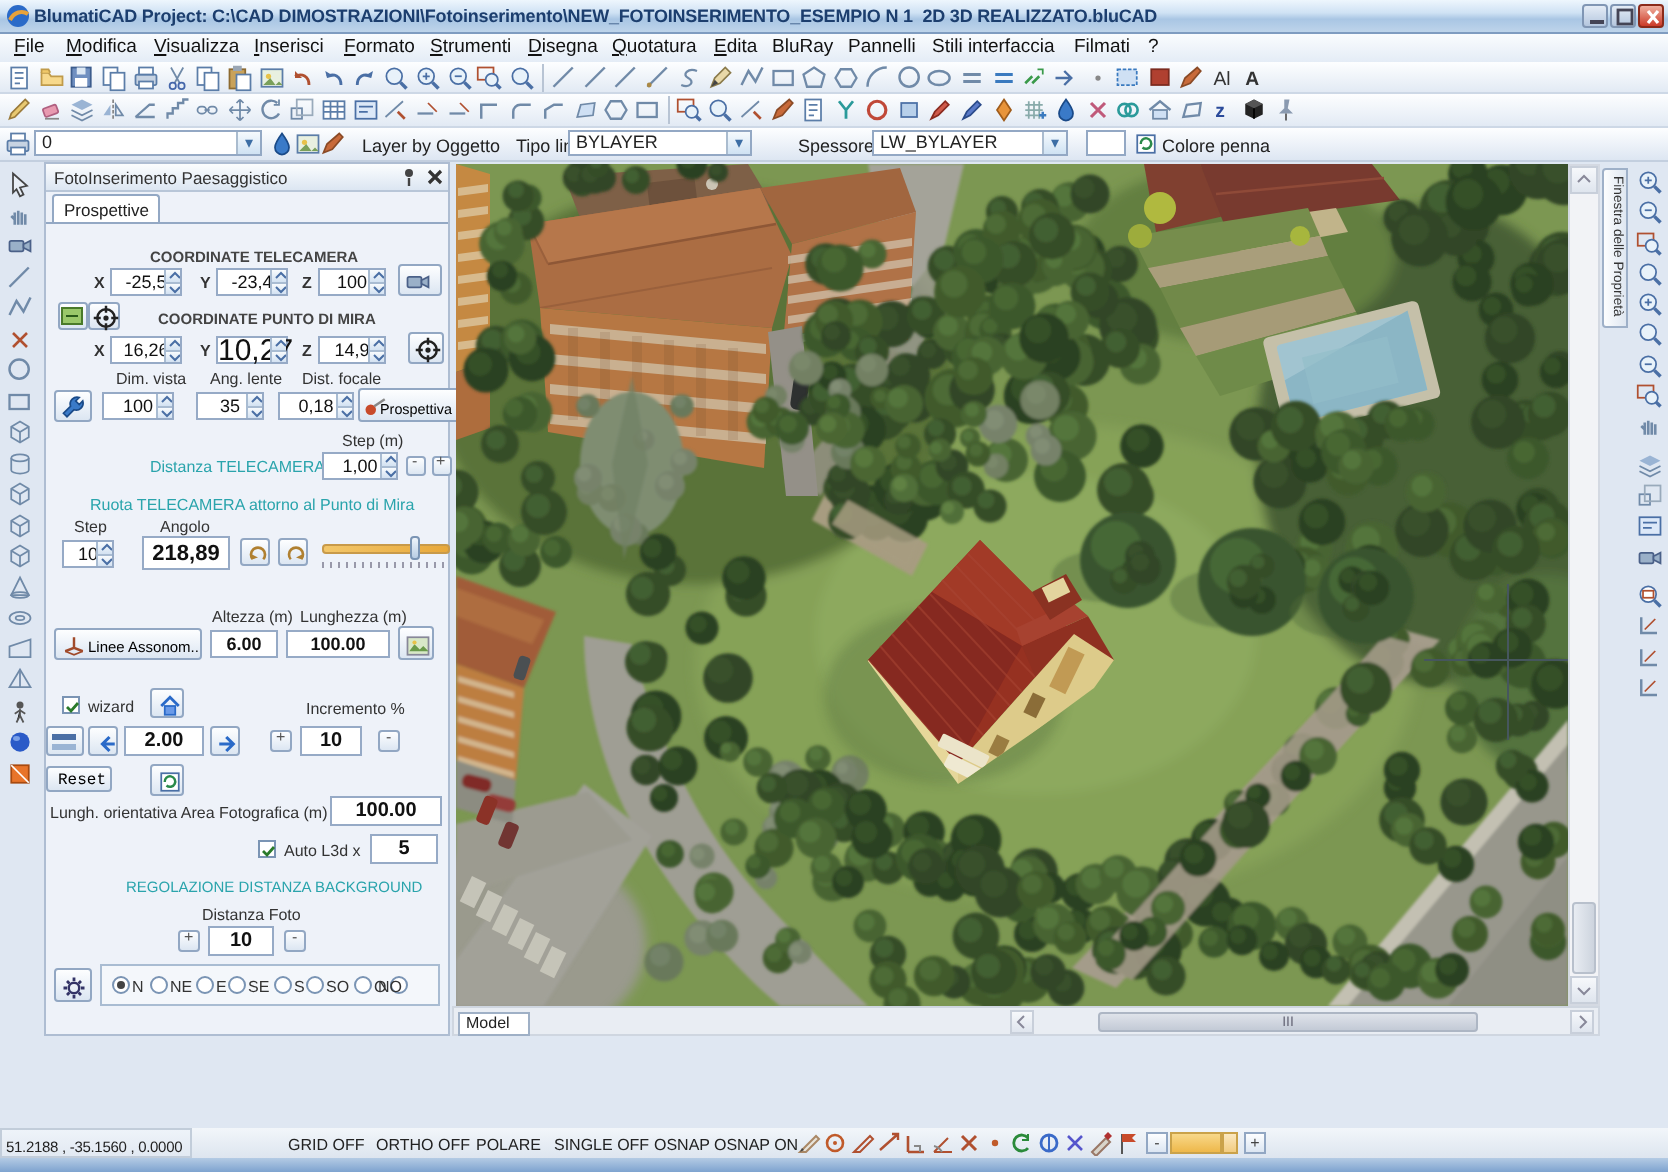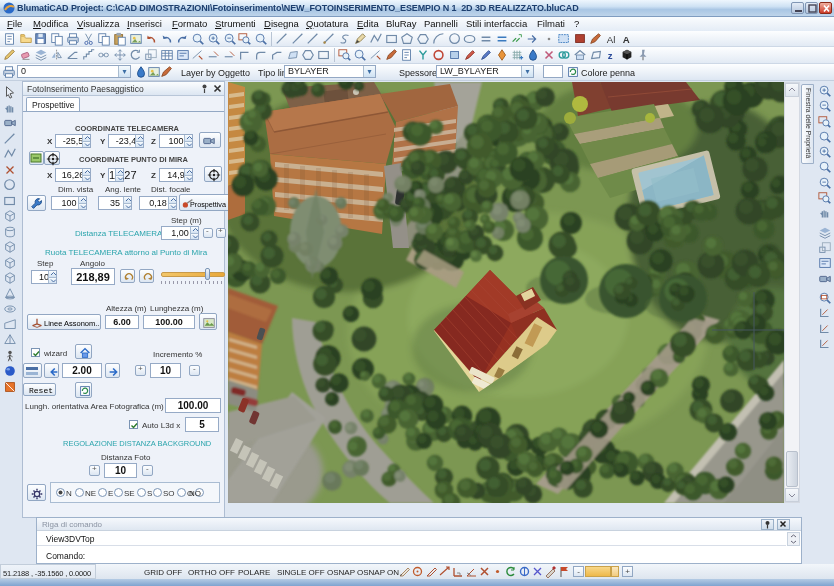--- a/index.html
+++ b/index.html
@@ -776,21 +776,21 @@
       <div class="spin" style="left:32px;top:86px;width:36px;height:14px;font-size:9px;line-height:13px;">16,26<div class="spinbtn" style="right:0;top:0;height:6px;">
           <svg width="9" height="6">
             <path d="M2 4l2.5-2.5L7 4" fill="none" stroke="#4a6fa5"></path>
           </svg>
         </div><div class="spinbtn" style="right:0;top:6px;height:6px;border-top:1px solid #a9bcd2;">
           <svg width="9" height="6">
             <path d="M2 1.5L4.5 4 7 1.5" fill="none" stroke="#4a6fa5"></path>
           </svg>
         </div></div>
       <div class="lbl" style="left:77px;top:89px;font-weight:bold;">Y</div>
-      <div class="spin" style="left:85px;top:86px;width:16px;height:14px;font-size:11px;line-height:13px;">10,27<div class="spinbtn" style="right:0;top:0;height:6px;">
+      <div class="spin" style="left:85px;top:86px;width:36px;height:14px;font-size:15px;line-height:13px;">10,27<div class="spinbtn" style="right:0;top:0;height:6px;">
           <svg width="9" height="6">
             <path d="M2 4l2.5-2.5L7 4" fill="none" stroke="#4a6fa5"></path>
           </svg>
         </div><div class="spinbtn" style="right:0;top:6px;height:6px;border-top:1px solid #a9bcd2;">
           <svg width="9" height="6">
             <path d="M2 1.5L4.5 4 7 1.5" fill="none" stroke="#4a6fa5"></path>
           </svg>
         </div></div>
       <div class="lbl" style="left:128px;top:89px;font-weight:bold;">Z</div>
       <div class="spin" style="left:136px;top:86px;width:34px;height:14px;font-size:9px;line-height:13px;">14,9<div class="spinbtn" style="right:0;top:0;height:6px;">
@@ -2262,41 +2262,32 @@
           <path d="M5 10l6-6" stroke="#b05030"></path>
         </svg>
       </div>
       <div style="position:absolute;left:2px;top:255px;width:14px;height:14px">
         <svg width="14" height="14" viewBox="0 0 16 16">
           <path d="M3 3v9h9" fill="none" stroke="#708aa8" stroke-width="1.4"></path>
           <path d="M5 10l6-6" stroke="#b05030"></path>
         </svg>
       </div>
     </div>
-<div class="abs" id="cmdwin">
-      <div id="cmdhead">Riga di comando<div style="position:absolute;right:27px;top:1px;width:13px;height:11px;background:linear-gradient(#eef3f9,#cfdcea);border:1px solid #9ab0c8;">
-          <svg width="11" height="9">
-            <circle cx="5.5" cy="3" r="2" fill="#333"></circle>
-            <path d="M5.5 5v3.5" stroke="#333" stroke-width="1.2"></path>
-          </svg>
-        </div><div style="position:absolute;right:11px;top:1px;width:13px;height:11px;background:linear-gradient(#eef3f9,#cfdcea);border:1px solid #9ab0c8;">
-          <svg width="11" height="9">
-            <path d="M2.5 1.5l5 5M7.5 1.5l-5 5" stroke="#222" stroke-width="1.5"></path>
-          </svg>
-        </div></div>
-      <div style="position:absolute;left:0;top:13px;width:749px;height:15px;background:#fff;border-bottom:1px solid #d8dee8;font-size:8.5px;color:#111;padding:3px 0 0 9px;">View3DVTop</div>
-      <div style="position:absolute;right:1px;top:14px;width:13px;height:14px;background:#eef1f6;border:1px solid #c8d2de;">
-        <svg width="11" height="12">
-          <path d="M3 4l2.5-2L8 4" fill="none" stroke="#667"></path>
-          <path d="M3 8l2.5 2L8 8" fill="none" stroke="#667"></path>
-        </svg>
-      </div>
-      <div style="position:absolute;left:0;top:29px;width:764px;height:16px;background:#fff;font-size:8.5px;color:#111;">
-        <span style="position:absolute;left:9px;top:4px;">Comando:</span>
-        <div style="position:absolute;left:60px;top:1px;width:700px;height:13px;background:#fff;"></div>
+<div class="abs" id="hsrow">
+      <div id="modeltab">Model</div>
+      <div style="position:absolute;left:278px;top:1px;width:12px;height:12px;background:linear-gradient(#f6f8fb,#dfe5ee);border:1px solid #c8cfda;">
+        <svg width="10" height="10">
+          <path d="M6 2L3 5l3 3" fill="none" stroke="#889"></path>
+        </svg>
+      </div>
+      <div style="position:absolute;left:322px;top:2px;width:190px;height:10px;background:linear-gradient(#dfe3ea,#c3cad6);border:1px solid #adb6c4;border-radius:2px;font-size:7px;text-align:center;color:#667;line-height:10px;">III</div>
+      <div style="position:absolute;left:558px;top:1px;width:12px;height:12px;background:linear-gradient(#f6f8fb,#dfe5ee);border:1px solid #c8cfda;">
+        <svg width="10" height="10">
+          <path d="M4 2l3 3-3 3" fill="none" stroke="#889"></path>
+        </svg>
       </div>
     </div>
 <div class="abs" id="statusbar">
       <div style="position:absolute;left:0;top:0;width:96px;height:15px;border:1px solid #c2cdda;background:linear-gradient(#eef3f9,#e2e9f2);font-size:7.5px;letter-spacing:-0.15px;padding:4px 0 0 2px;color:#222;white-space:nowrap;overflow:hidden;">51.2188 , -35.1560 , 0.0000</div>
       <span style="position:absolute;left:99px;top:21px;font-size:8px;color:#222;">SNAP OFF</span>
       <span style="position:absolute;left:144px;top:3.5px;font-size:8px;color:#222;">GRID OFF</span>
       <span style="position:absolute;left:188px;top:3.5px;font-size:8px;color:#222;">ORTHO OFF</span>
       <span style="position:absolute;left:238px;top:3.5px;font-size:8px;color:#222;">POLARE</span>
       <span style="position:absolute;left:277px;top:3.5px;font-size:8px;color:#222;">SINGLE OFF</span>
       <span style="position:absolute;left:327px;top:3.5px;font-size:8px;color:#222;">OSNAP</span>

